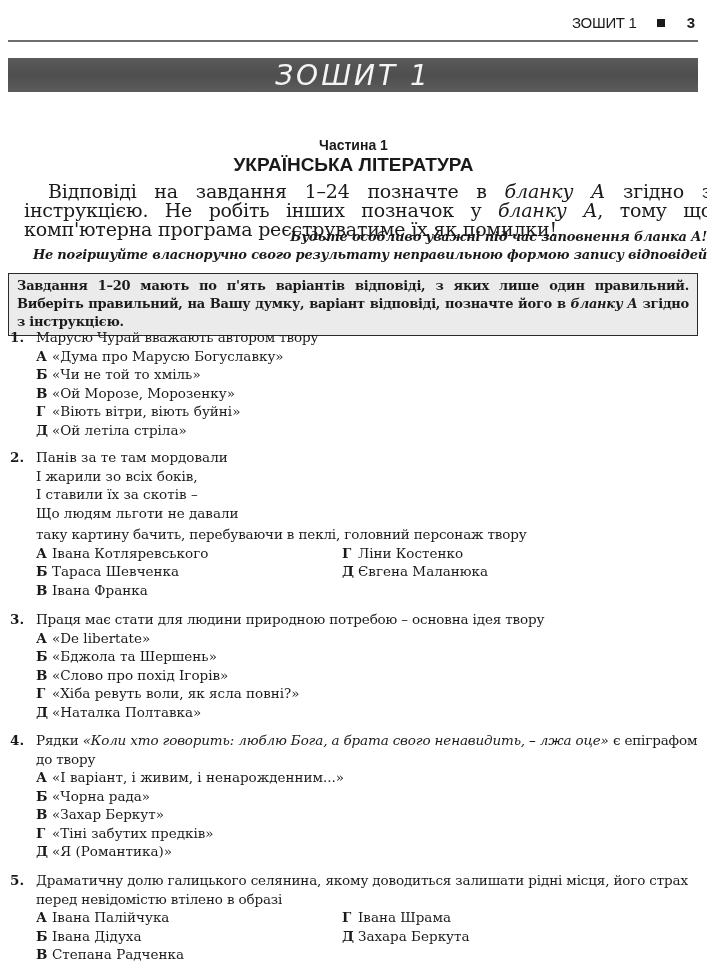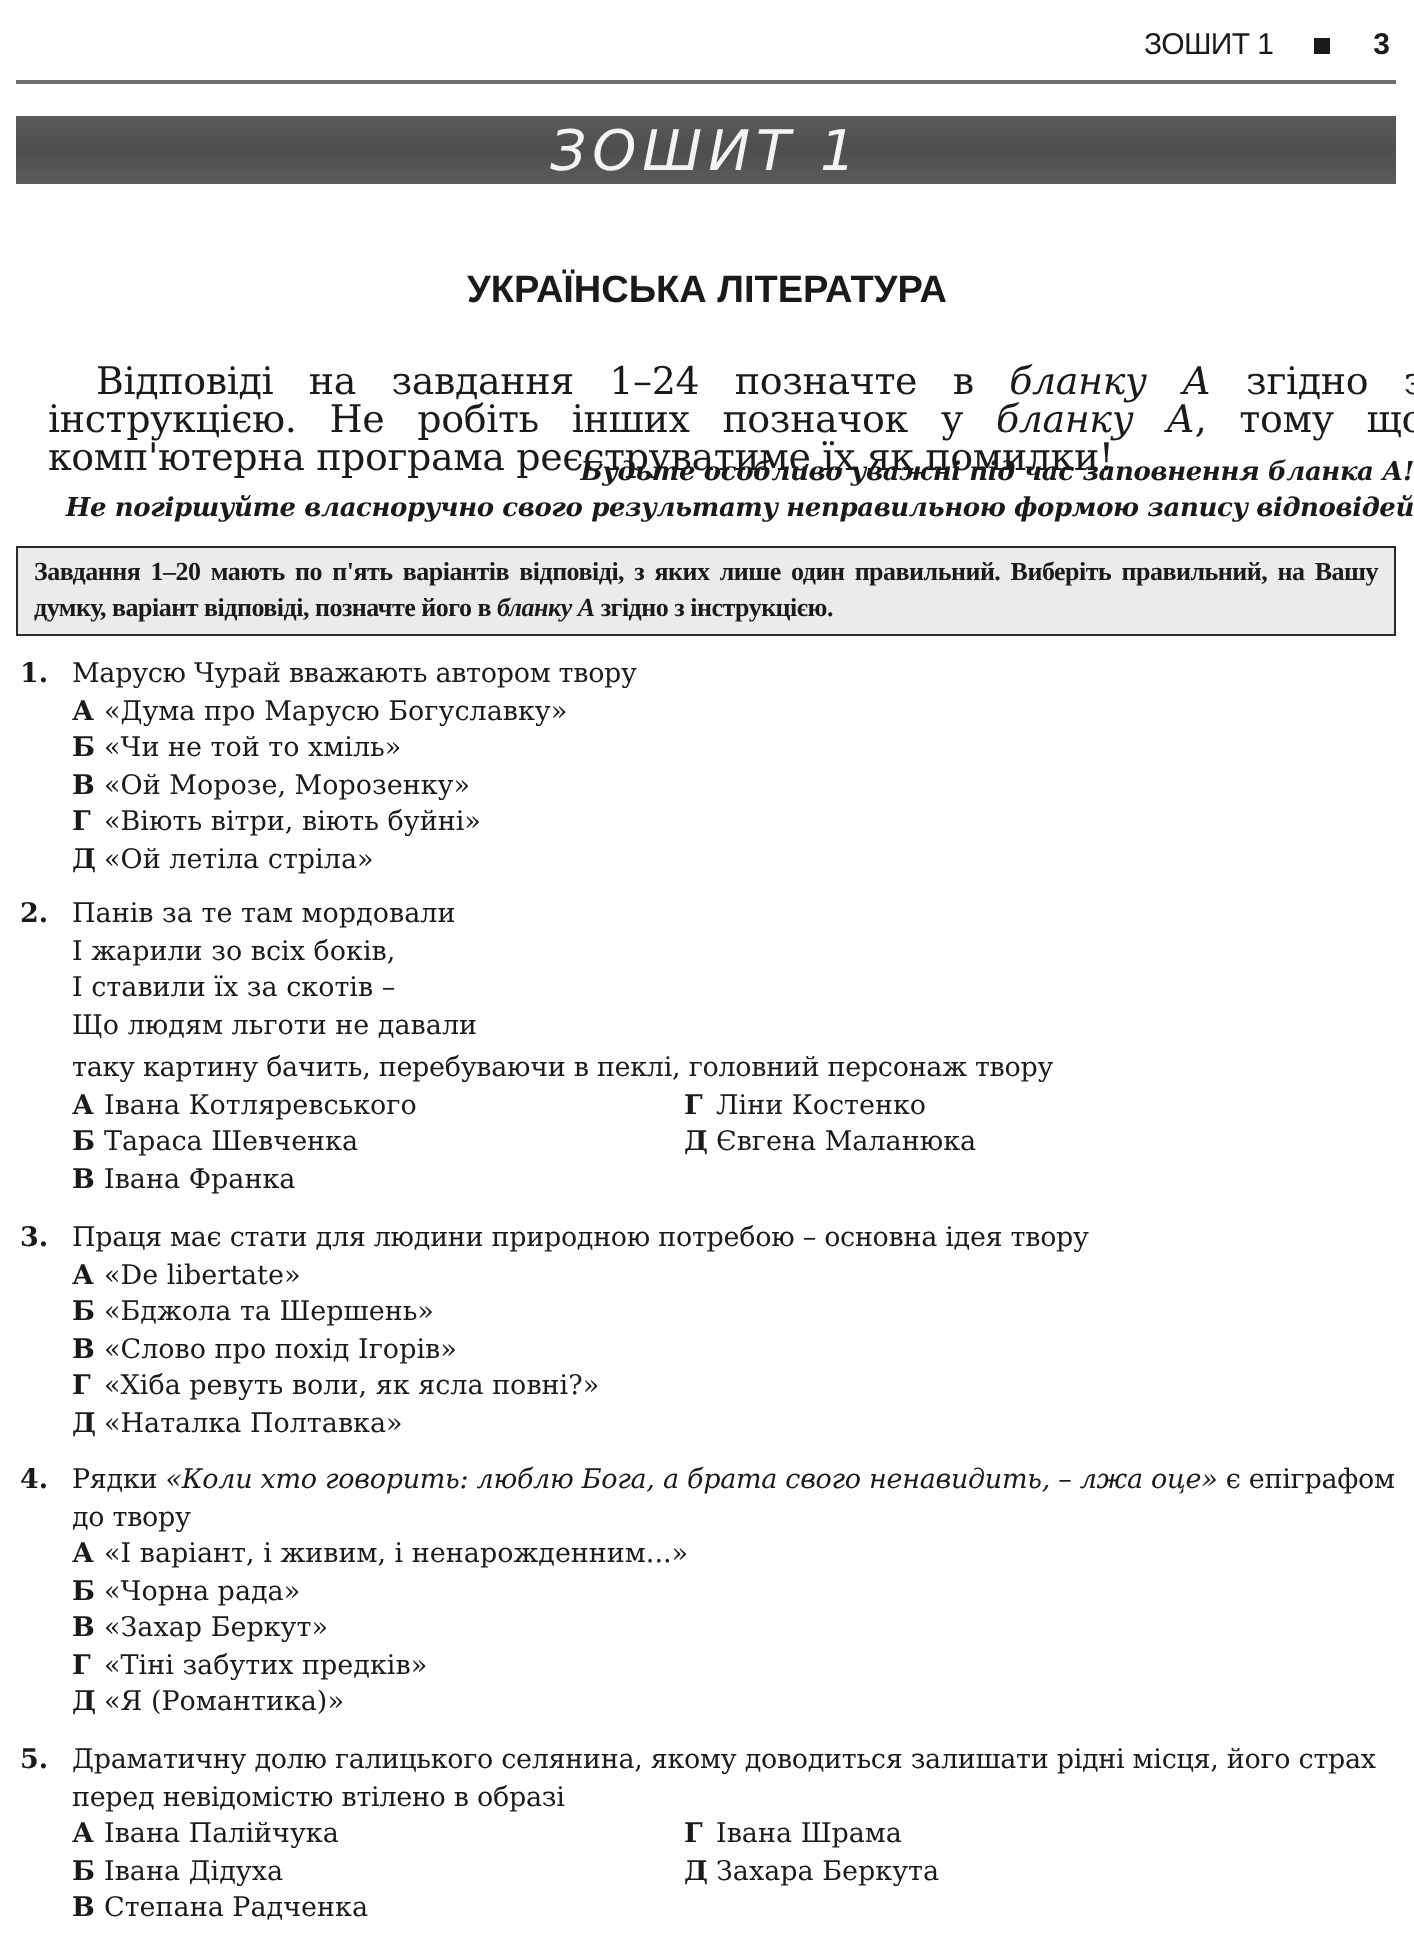--- a/index.html
+++ b/index.html
@@ -113,21 +113,20 @@
       left: 8px;
       width: 672px;
       padding: 3px 8px 4px 8px;
       border: 1.5px solid #2a2a2a;
       background: #ebebeb;
       font-weight: bold;
       font-size: 13px;
       line-height: 18px;
       text-align: justify;
       letter-spacing: -0.25px;
-      font-family: Liberation Serif, serif;
     }
     .task-box i { font-style: italic; }
     .question {
       position: absolute;
       left: 10px;
       width: 690px;
       font-size: 13.5px;
       line-height: 18.5px;
     }
     .q-num {
@@ -165,20 +164,21 @@
   <span class="hdr-square"></span>
   <span class="hdr-page">3</span>
 </div>
 <div class="header-rule"></div>
 
 <div class="banner">
   <span class="banner-title">ЗОШИТ 1</span>
 </div>
 
 <div class="part-heading">
+  <div>Частина 1</div>
   <div class="part-subtitle">УКРАЇНСЬКА ЛІТЕРАТУРА</div>
 </div>
 
 <div class="instructions"><span>Відповіді на завдання 1–24 позначте в </span><i>бланку А</i><span> згідно з інструкцією. Не робіть інших позначок у </span><i>бланку А</i><span>, тому що комп'ютерна програма реєструватиме їх як помилки!</span></div>
 
 <div class="warning">
   <div>Будьте особливо уважні під час заповнення бланка А!</div>
   <div>Не погіршуйте власноручно свого результату неправильною формою запису відповідей</div>
 </div>
 

